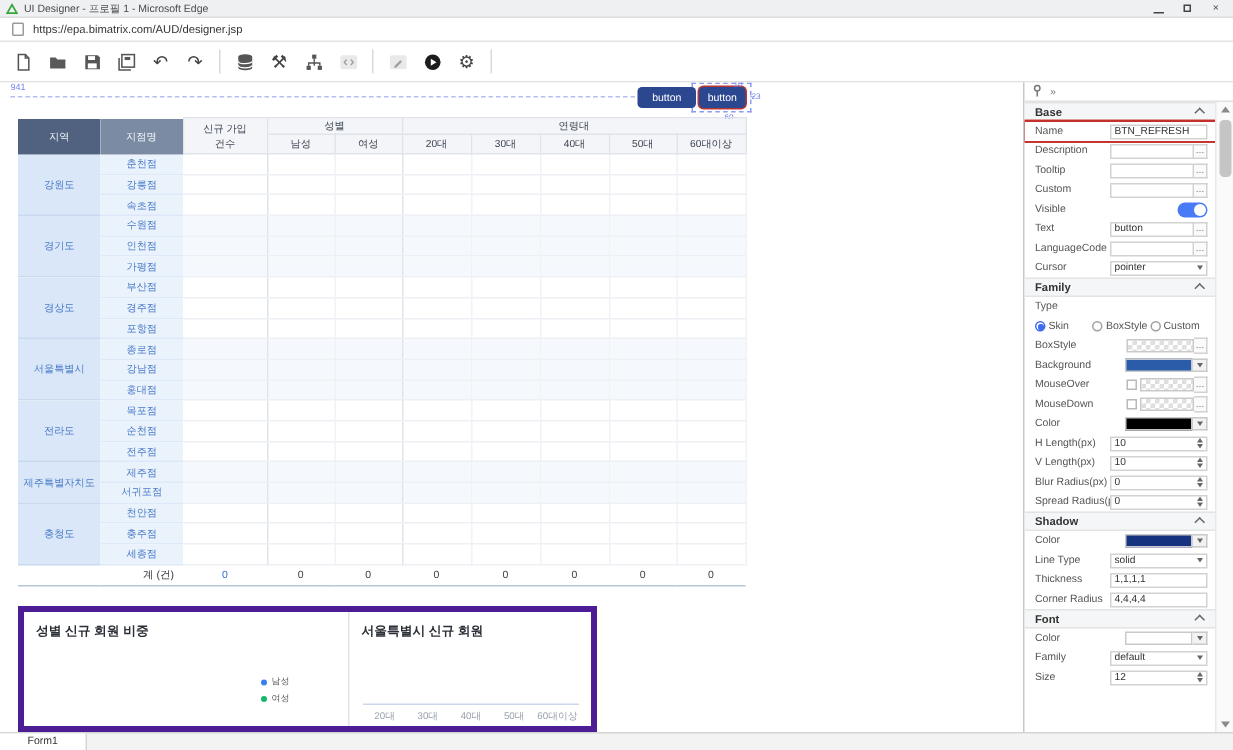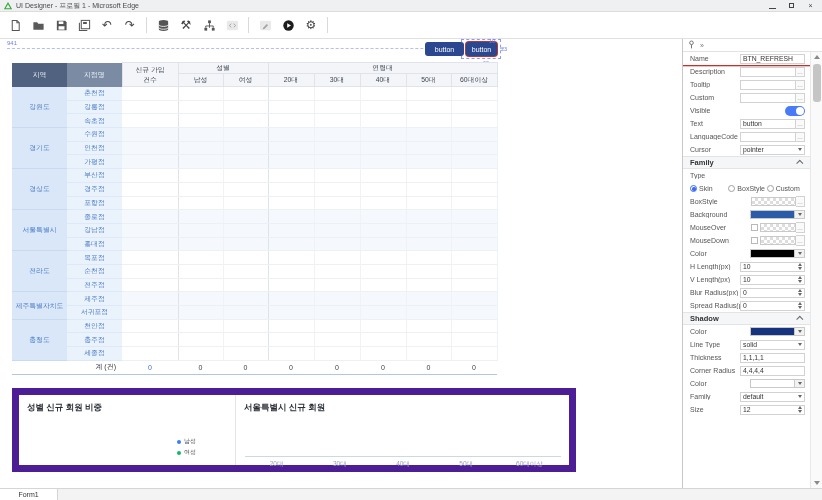--- a/index.html
+++ b/index.html
@@ -61,22 +61,22 @@
   .td-data { background:#fff; border-right:1px solid #f0f2f6; }
   tr.stripe .td-data { background:#f5f8fc; }
   .grid .b-strong { border-right:1px solid #dfe4eb; }
   .grid tr.total td { height:14px; font-size:7px; background:#fff;
     border-top:1px solid #8a9099; border-bottom:1px solid #b6c6da; }
   .grid tr.total .tlabel { text-align:right; padding-right:6px; color:#30343b; }
   .grid tr.total .tval { text-align:center; color:#3c4149; }
   .grid tr.total .tval.blue { color:#3b6fd4; }
 
   
-  .charts { position:absolute; left:12px; top:349px; width:564px; height:84px;
-    border:7px solid #4c1d95; background:#fff; }
+  .charts { position:absolute; left:12px; top:349px; width:386px; height:84px;
+    border:4px solid #4c1d95; background:#fff; }
   .chart-divider { position:absolute; left:216px; top:0; bottom:0; width:1px; background:#e4e4e4; }
   .chart-title { position:absolute; font-size:8.5px; font-weight:bold; color:#2b2f36; top:7px; }
   .legend { position:absolute; left:158px; top:42px; display:flex; flex-direction:column; gap:2px; }
   .legend .litem { display:flex; align-items:center; gap:3px; font-size:6px; color:#555; }
   .legend .dot { width:4px; height:4px; border-radius:50%; }
   .axis-line { position:absolute; left:226px; right:8px; top:61px; border-top:1px solid #ccd8e9; }
   .axis-ticks { position:absolute; left:226px; right:8px; top:65px; display:flex; }
   .axis-ticks span { flex:1; text-align:center; font-size:6.5px; color:#99a1ac; }
 
   
@@ -155,20 +155,24 @@
     <span class="ttl">UI Designer - 프로필 1 - Microsoft Edge</span>
     <div class="winbtns">
       <div class="wb wb-min"></div>
       <div class="wb">
           <div class="wb-max"></div>
         </div>
       <div class="wb">×</div>
     </div>
   </div>
 
+  <div class="urlbar">
+    <div class="uicon"></div>
+    <span class="url">https://epa.bimatrix.com/AUD/designer.jsp</span>
+  </div>
 
   <div class="toolbar" id="toolbar">
       <span class="ticon">
         <svg viewBox="0 0 14 14">
           <path d="M3.5 1.5h5L11 4v8.5H3.5z" fill="none" stroke="#555" stroke-width="1.1"></path>
           <path d="M8.5 1.5V4H11" fill="none" stroke="#555" stroke-width="1.1"></path>
         </svg>
       </span>
       <span class="ticon">
         <svg viewBox="0 0 14 14">
@@ -546,20 +550,24 @@
         <span class="dicon">
           <svg width="7" height="9" viewBox="0 0 7 9">
               <circle cx="3.5" cy="2.8" r="1.8" fill="none" stroke="#777"></circle>
               <path d="M3.5 4.6V8.4" stroke="#777"></path>
             </svg>
         </span>
         <span class="dicon">»</span>
       </div>
       <div class="pbody">
         <div class="psections" id="psections">
+            <div class="psec-h">
+              <span class="stitle">Base</span>
+              <span class="chev up"></span>
+            </div>
             <div class="prow hl">
               <span class="plabel">Name</span>
               <div class="pctl">
                 <span class="pinput" style="width:65px">BTN_REFRESH</span>
               </div>
             </div>
             <div class="prow">
               <span class="plabel">Description</span>
               <div class="pctl">
                 <span class="pinput"></span>
@@ -739,20 +747,24 @@
               <div class="pctl">
                 <span class="pinput" style="width:65px">1,1,1,1</span>
               </div>
             </div>
             <div class="prow">
               <span class="plabel">Corner Radius</span>
               <div class="pctl">
                 <span class="pinput" style="width:65px">4,4,4,4</span>
               </div>
             </div>
+            <div class="psec-h">
+              <span class="stitle">Font</span>
+              <span class="chev up"></span>
+            </div>
             <div class="prow">
               <span class="plabel">Color</span>
               <div class="pctl">
                 <span class="swatch" style="background:#ffffff"></span>
                 <span class="swdd">
                   <span class="dd-arrow"></span>
                 </span>
               </div>
             </div>
             <div class="prow">

